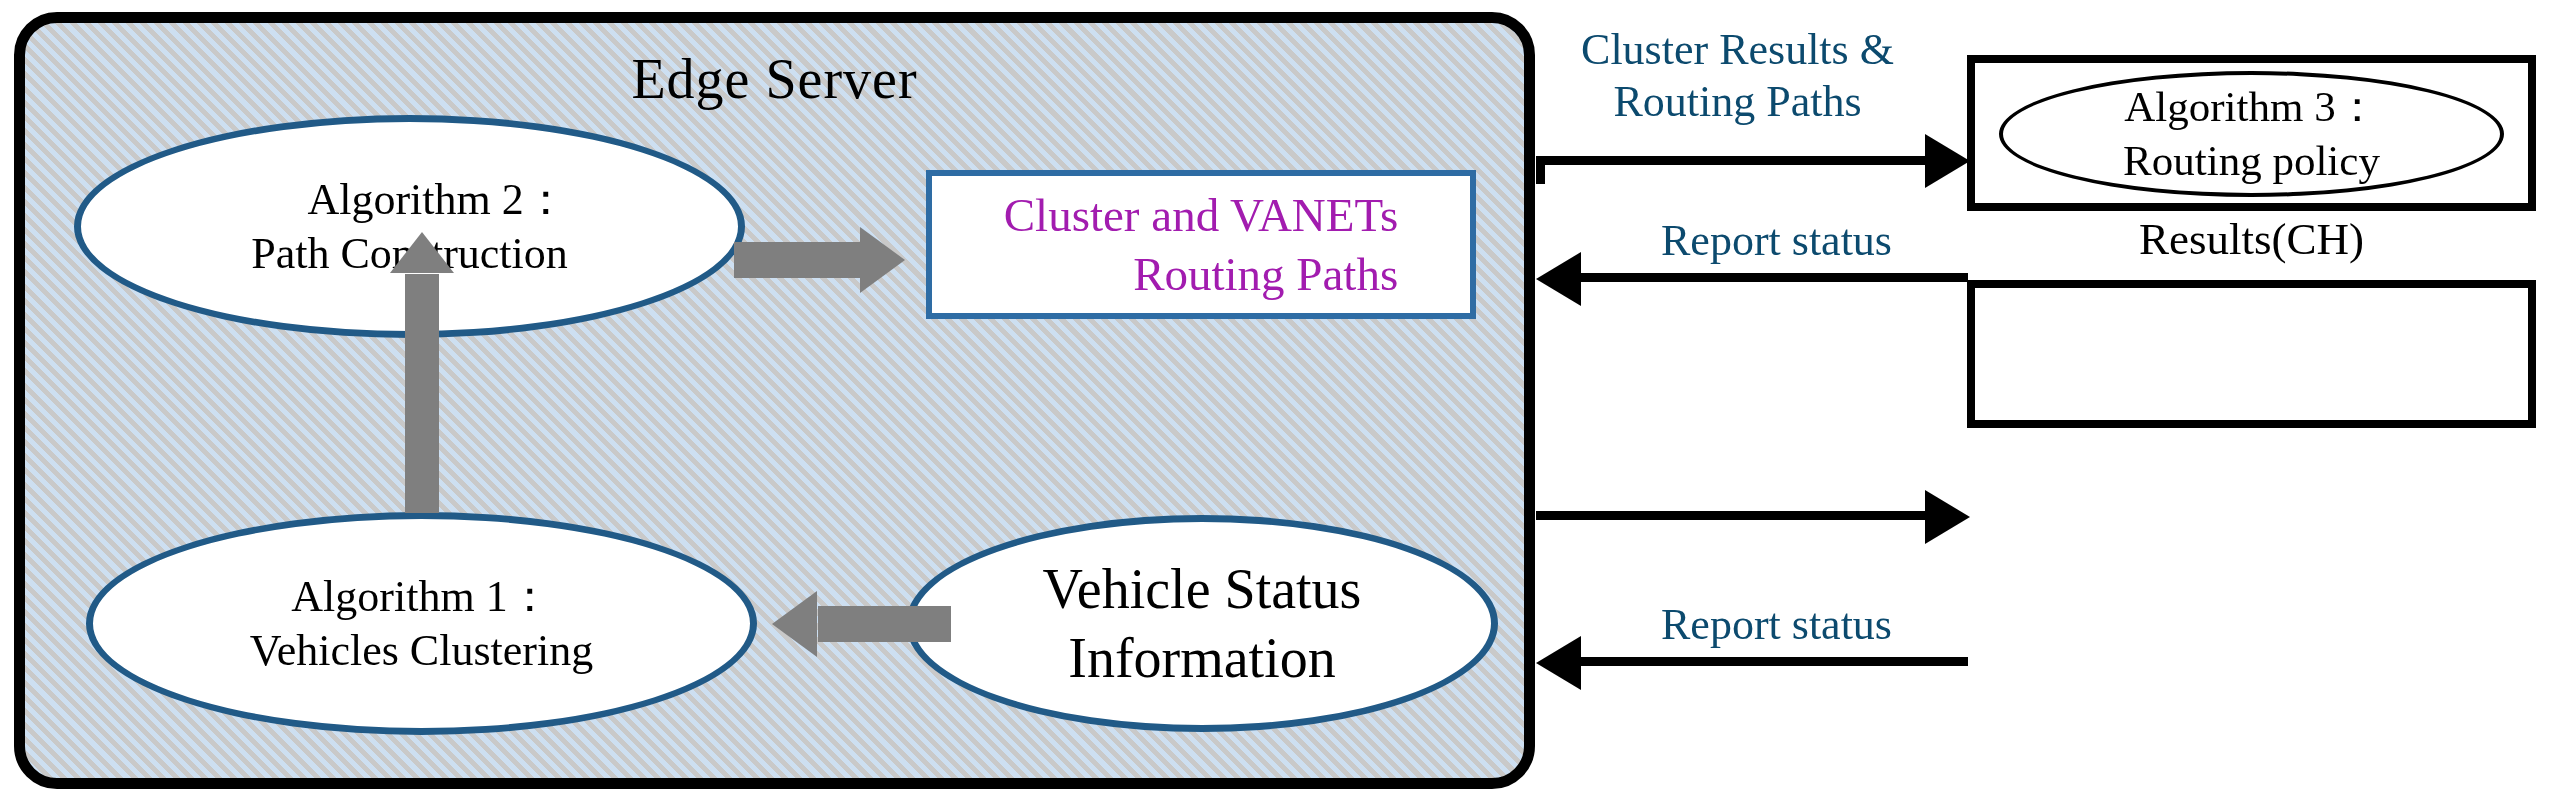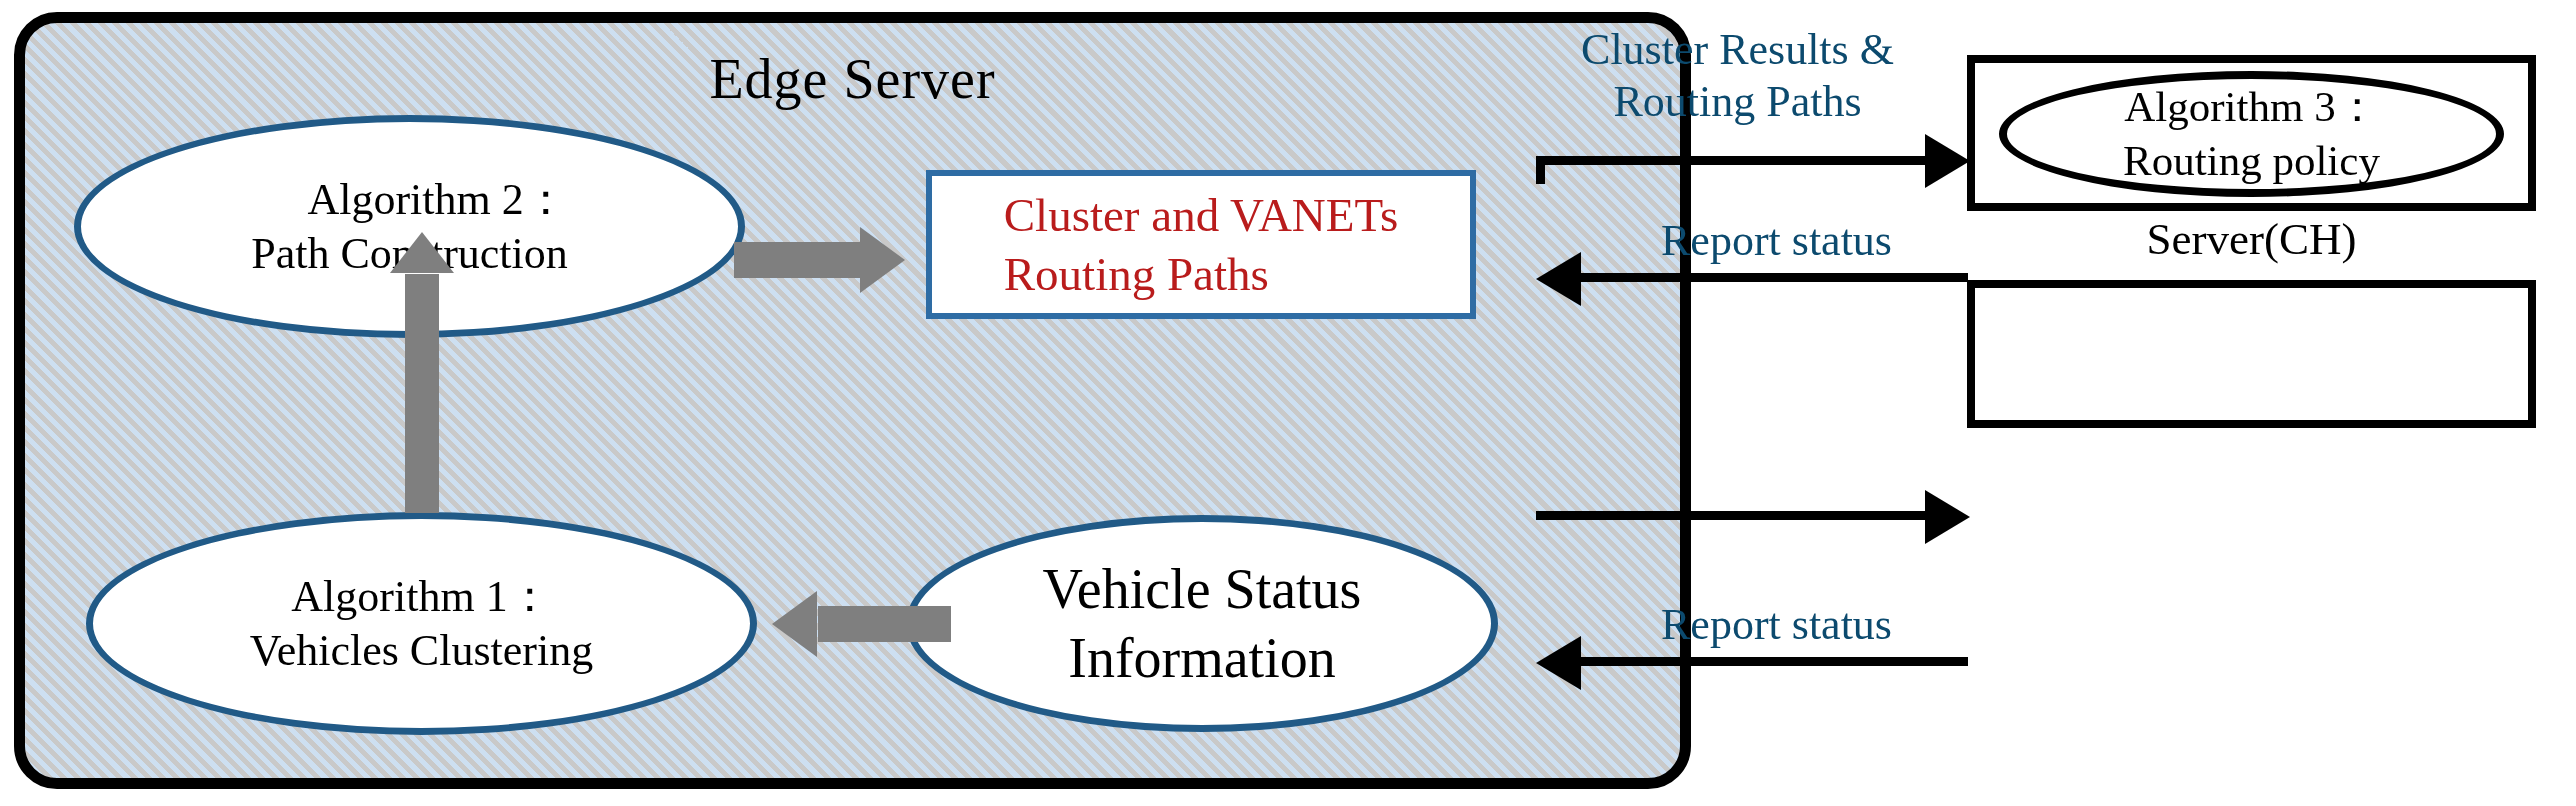--- a/index.html
+++ b/index.html
@@ -5,21 +5,21 @@
   html,body{margin:0;padding:0;background:#ffffff;}
   body{
     font-family:"Liberation Serif","DejaVu Serif",serif;
     width:2576px;height:806px;position:relative;overflow:hidden;
   }
   #stage{position:absolute;left:0;top:0;width:2576px;height:806px;}
 
   
   .edge-server{
     position:absolute;
-    left:14px; top:12px; width:1677px; height:777px;
+    left:14px; top:12px; width:1521px; height:777px;
     border:11px solid #000000;
     border-radius:43px;
     box-sizing:border-box;
     background-color:#cddff1;
     background-image:repeating-linear-gradient(
         45deg,
         #cddff1 0px, #cddff1 5px,
         #c9c9c9 5px, #c9c9c9 10px);
     overflow:hidden;
   }
@@ -50,23 +50,23 @@
   #alg1{ left:61px; top:489px; width:671px; height:223px; font-size:44px;}
   #vsi { left:881px; top:492px; width:592px; height:217px; font-size:56px;text-align:center;}
 
   
   .bluebox{
     position:absolute;
     background:#ffffff;
     border:6px solid #2e6ca4;
     box-sizing:border-box;
     display:flex;align-items:center;justify-content:center;
-    text-align:left;
+    text-align:right;
     font-size:47px;
-    color:#b91c1c;
+    color:#a21caf;
     line-height:1.25;
   }
   #cluster-box{ left:901px; top:147px; width:550px; height:149px;}
 
   
   .vehiclebox{
     position:absolute;
     background:#ffffff;
     border:8px solid #000000;
     box-sizing:border-box;
@@ -81,21 +81,21 @@
     color:#000;
     white-space:nowrap;
   }
   #veh-ch-label{ left:1967px; top:213px; width:569px;}
   #veh-cm-label{ left:1967px; top:430px; width:569px;}
 
   #alg3{
     position:absolute;
     left:1999px; top:71px; width:505px; height:126px;
     background:#ffffff;
-    border:8px solid #000000;
+    border:4px solid #000000;
     border-radius:50%;
     box-sizing:border-box;
     display:flex;align-items:center;justify-content:center;
     text-align:center;
     font-size:43px;color:#000;line-height:1.25;
   }
   .ga-shaft{position:absolute;background:#7f7f7f;}
   .ga-head-r{
     position:absolute;width:0;height:0;
     border-top:33px solid transparent;
@@ -184,21 +184,21 @@
       <div class="ga-head-u" style="left:365px;top:209px;"></div>
     </div>
 
   </div>
 
   <div class="vehiclebox" id="veh-ch"></div>
   <div id="alg3">
     <span style="white-space:pre-line;">Algorithm 3：
 Routing policy</span>
   </div>
-  <div class="veh-label" id="veh-ch-label">Server(CH)</div>
+  <div class="veh-label" id="veh-ch-label">Results(CH)</div>
 
   <div class="vehiclebox" id="veh-cm"></div>
 
   <div>
     <div class="bk-vert" style="left:1536px;top:156px;height:28px;"></div>
     <div class="bk-shaft" style="left:1536px;top:156px;width:395px;"></div>
     <div class="bk-head-r" style="left:1925px;top:134px;"></div>
   </div>
   <div class="arrow-label" style="left:1530px;top:24px;width:415px;">Cluster Results &amp;
 Routing Paths</div>

